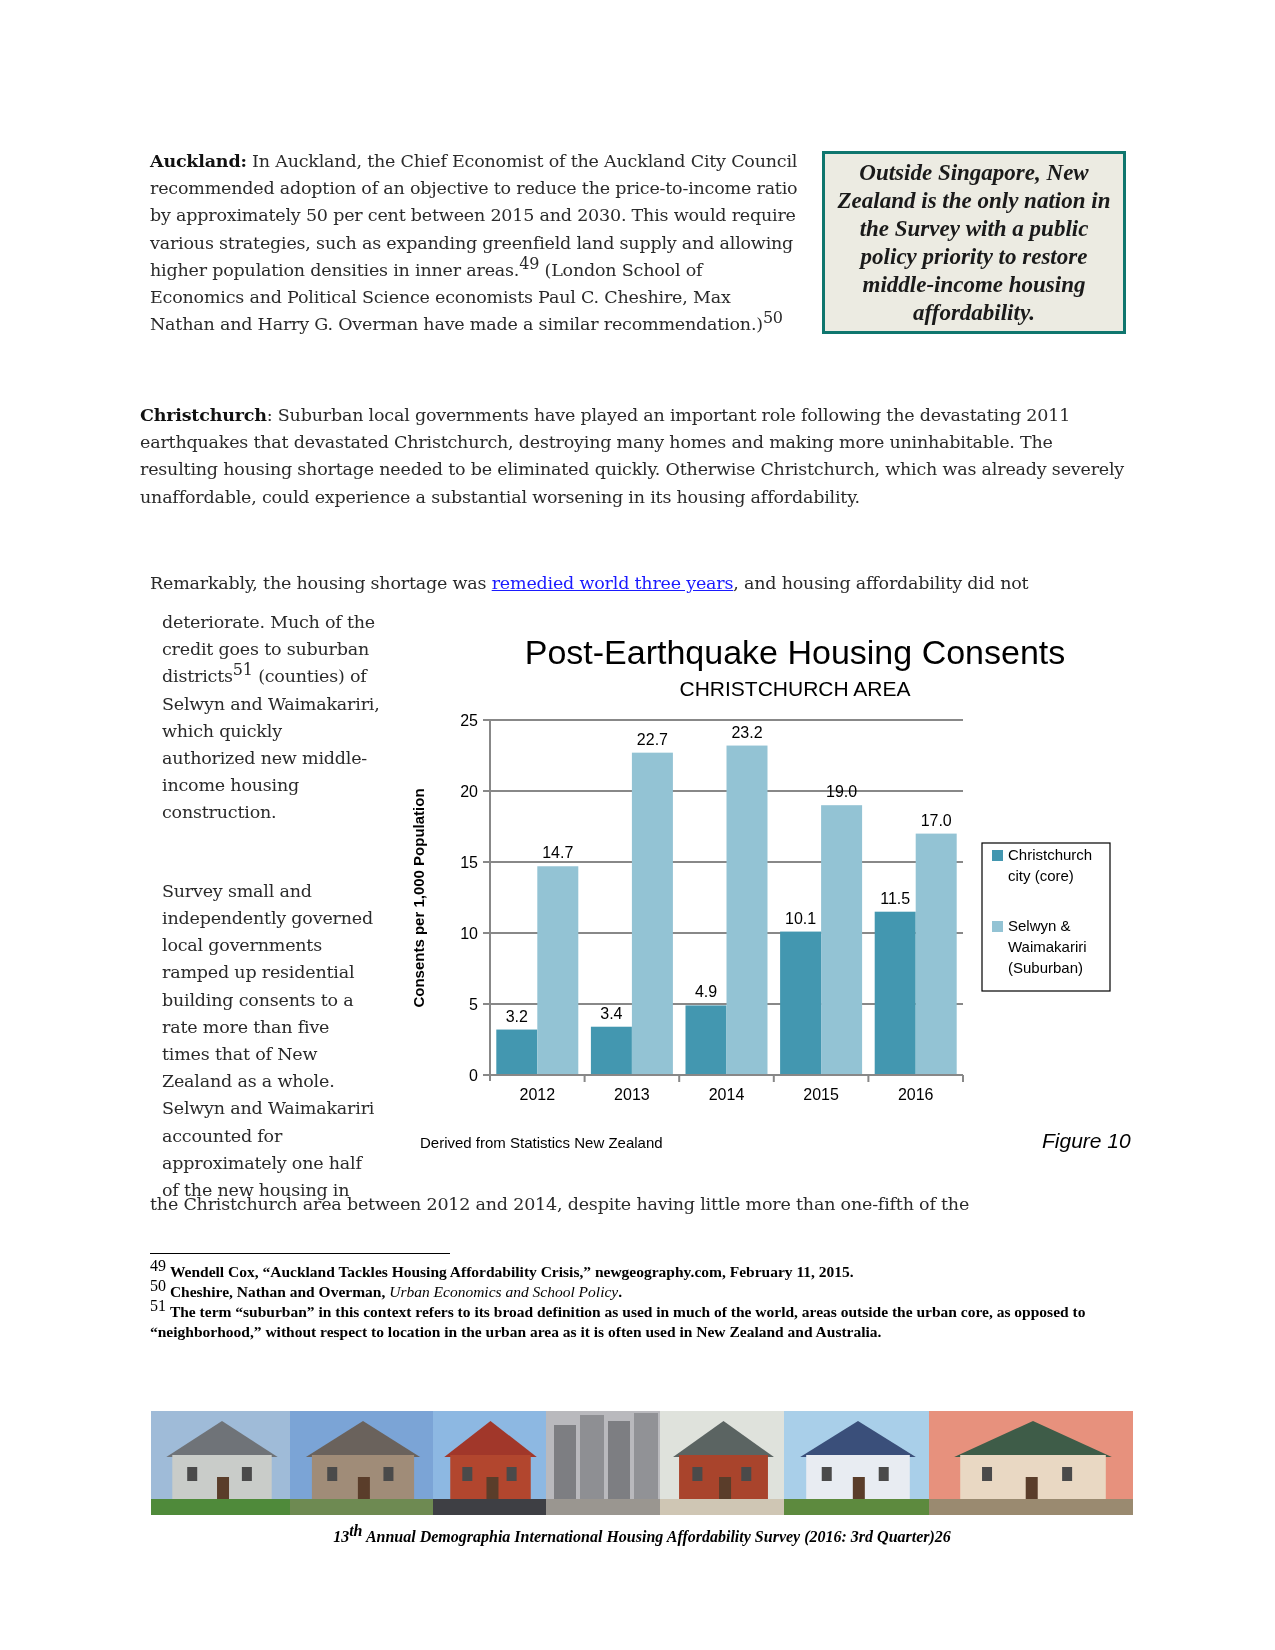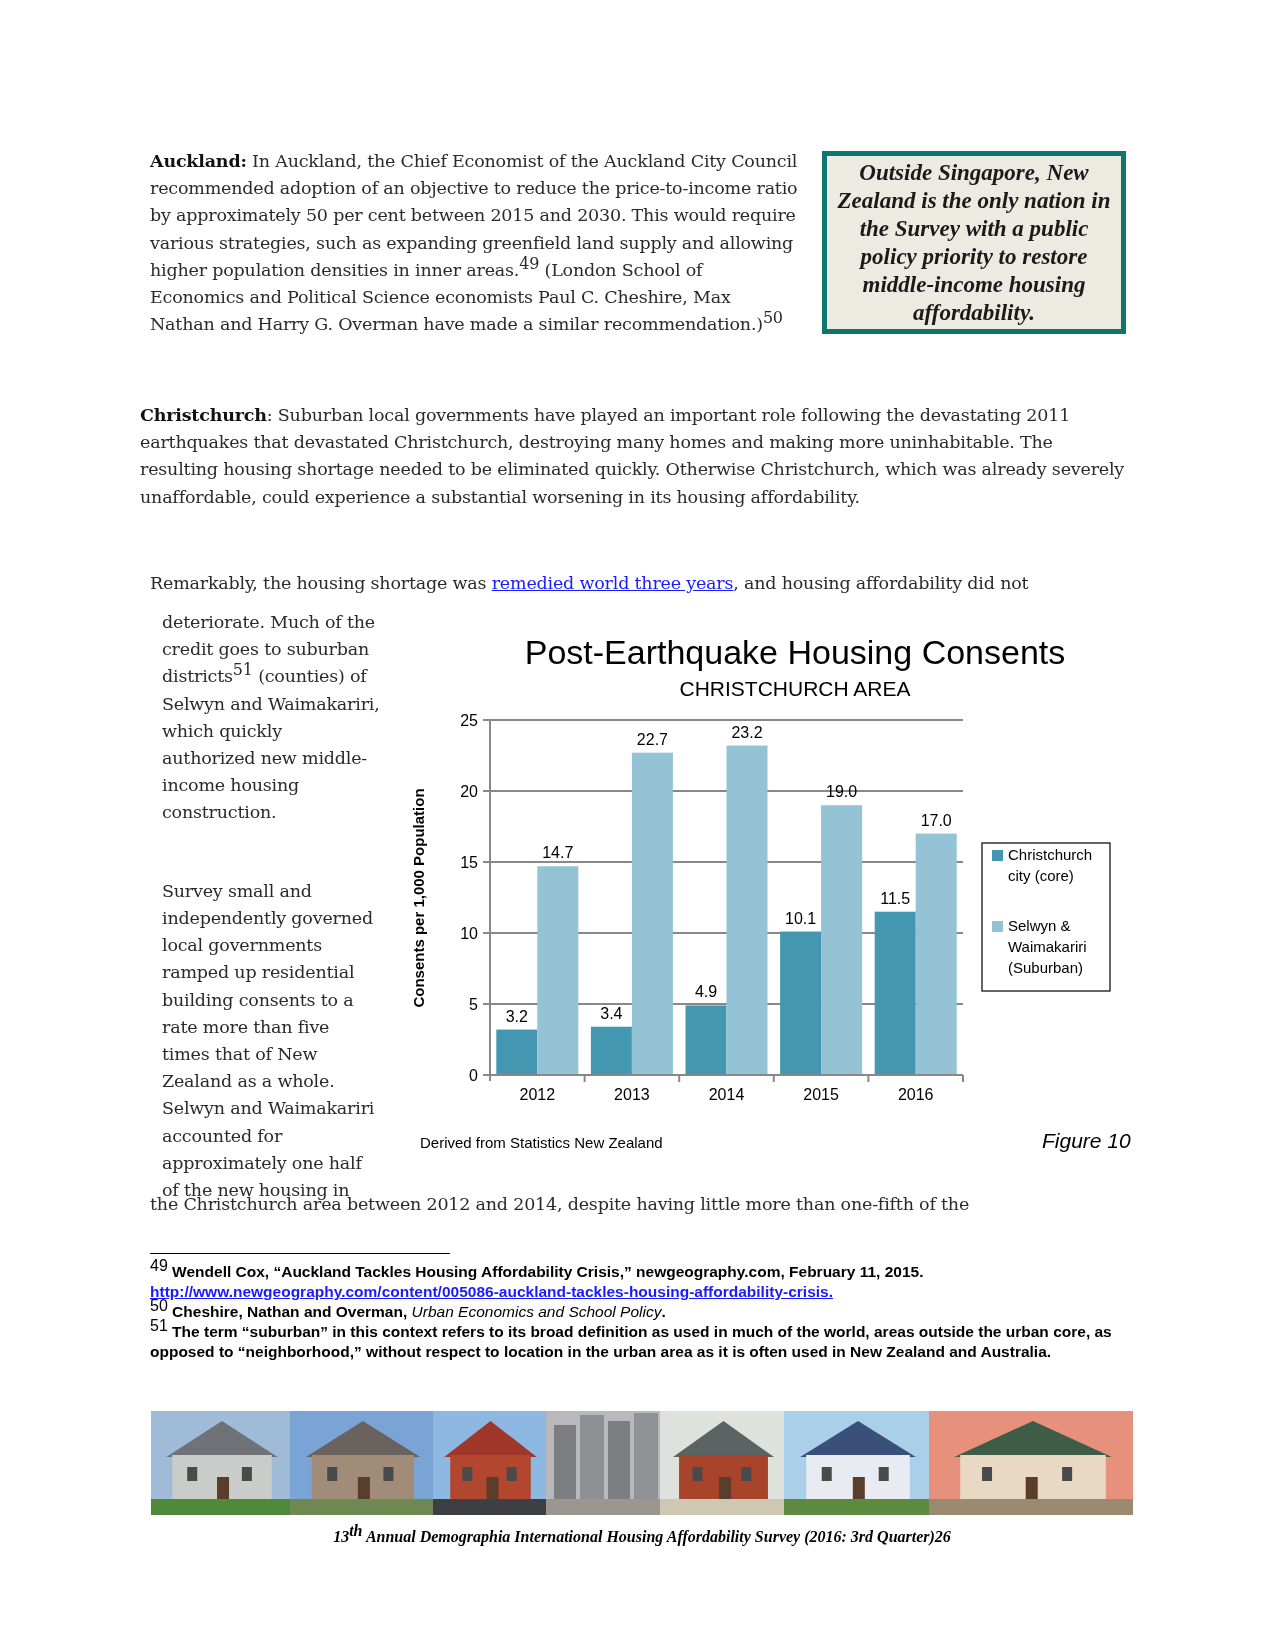--- a/index.html
+++ b/index.html
@@ -2,31 +2,31 @@
 <html><head>
 <meta charset="utf-8">
 <style>
   html, body { margin:0; padding:0; background:#fff; }
   body { width:1275px; height:1650px; position:relative; overflow:hidden; font-family:"DejaVu Serif", serif; color:#222; }
   .body-text { position:absolute; font-family:"DejaVu Serif", serif; font-size:17.5px; line-height:27.2px; color:#2a2a2a; letter-spacing:-0.2px; }
   .body-text b { color:#111; }
   sup { font-size:16px; line-height:0; vertical-align:super; }
   a.link { color:#1a1aff; text-decoration:underline; }
   #auckland { left:150px; top:148px; width:650px; }
-  #quote-box { position:absolute; left:822px; top:151px; width:304px; height:183px; border:5px solid #0f766e; background:#ecebe2; box-sizing:border-box; display:flex; align-items:center; justify-content:center; text-align:center; font-family:"Liberation Serif", serif; font-style:italic; font-weight:bold; font-size:23px; line-height:28px; color:#1a1a1a; padding:4px 10px; }
+  #quote-box { position:absolute; left:822px; top:151px; width:304px; height:183px; border:3px solid #0f766e; background:#ecebe2; box-sizing:border-box; display:flex; align-items:center; justify-content:center; text-align:center; font-family:"Liberation Serif", serif; font-style:italic; font-weight:bold; font-size:23px; line-height:28px; color:#1a1a1a; padding:4px 10px; }
   #christchurch { left:140px; top:402px; width:990px; }
   #remarkably { left:150px; top:570px; width:990px; white-space:nowrap; }
   #left-col { left:150px; top:597px; width:250px; }
   #left-col p { margin:12px; }
   #left-col .gap { height:27.2px; }
   #last-line { left:150px; top:1182px; width:990px; white-space:nowrap;margin-top:9px; }
   #chart { position:absolute; left:400px; top:620px; width:760px; height:560px; }
   #chart svg text { font-family:"Liberation Sans", sans-serif; }
   #footnote-rule { position:absolute; left:150px; top:1253px; width:300px; border-top:1px solid #000; }
-  #footnotes { position:absolute; left:150px; top:1262px; width:990px; font-family:Liberation Sans, sans-serif; font-size:15.5px; line-height:20px; color:#000; }
+  #footnotes { position:absolute; left:150px; top:1262px; width:990px; font-family:Liberation Serif, serif; font-size:15.5px; line-height:20px; color:#000; }
   #footnotes .fn { margin:0; }
   #footnotes .fn b { font-weight:bold; }
   #footnotes .url { color:#1a1aff; text-decoration:underline; font-weight:bold; }
   #image-strip { position:absolute; left:151px; top:1411px; width:982px; height:104px; display:flex; }
   .house { height:100%; position:relative; overflow:hidden; }
   #footer { position:absolute; left:151px; top:1528px; width:982px; font-family:"Liberation Serif", serif; font-style:italic; font-weight:bold; font-size:16px; color:#000; display:flex; justify-content:center; }
 </style>
 </head>
 <body>
 
@@ -150,21 +150,20 @@
     <text x="642" y="528" font-size="21" font-style="italic" fill="#000">Figure 10</text>
   </svg>
 </div>
 
 <div class="body-text" id="last-line">the Christchurch area between 2012 and 2014, despite having little more than one-fifth of the</div>
 
 <div id="footnote-rule"></div>
 <div id="footnotes">
   <p class="fn">
     <sup>49</sup> <b>Wendell Cox, “Auckland Tackles Housing Affordability Crisis,” newgeography.com, February 11, 2015.</b><br>
-    <a class="url">http://www.newgeography.com/content/005086-auckland-tackles-housing-affordability-crisis.</a>
   </p>
   <p class="fn">
     <sup>50</sup> <b>Cheshire, Nathan and Overman, </b><i>Urban Economics and School Policy</i><b>.</b>
   </p>
   <p class="fn">
     <sup>51</sup> <b>The term “suburban” in this context refers to its broad definition as used in much of the world, areas outside the urban core, as opposed to “neighborhood,” without respect to location in the urban area as it is often used in New Zealand and Australia.</b>
   </p>
 </div>
 
 <div id="image-strip">

